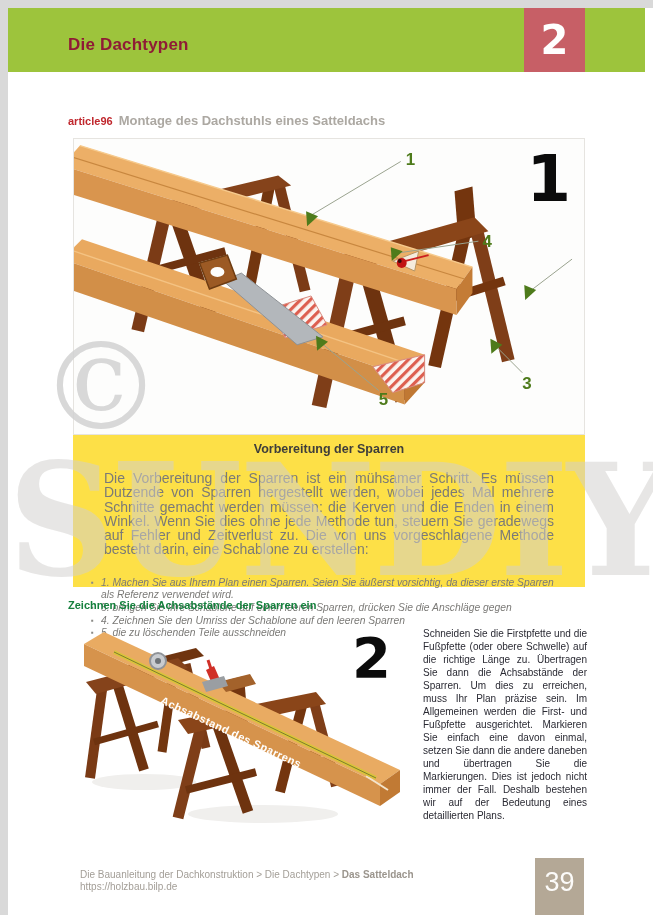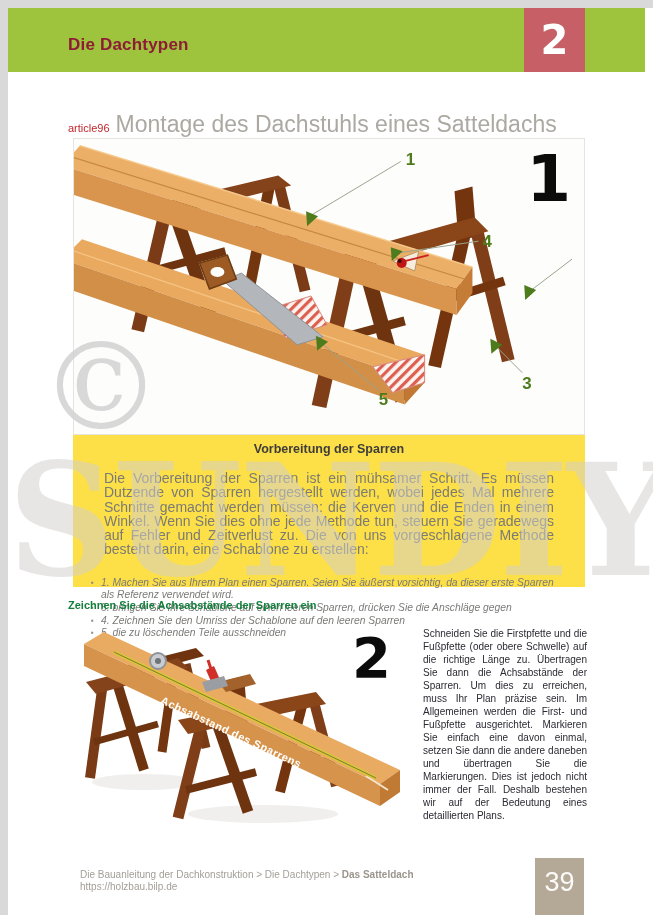--- a/index.html
+++ b/index.html
@@ -7,22 +7,22 @@
   .page{position:absolute;left:8px;top:8px;width:637px;height:907px;background:#FFFFFF;overflow:hidden;padding-left:40px;}
 
   
   .topbar{position:absolute;left:0;top:0;width:637px;height:64px;background:#9DC43C;}
   .topbar-title{position:absolute;left:60px;top:27px;font-size:17px;font-weight:bold;color:#8F1B36;letter-spacing:.2px;}
   .chapter-box{position:absolute;left:516px;top:0;width:61px;height:64px;background:#C75F66;color:#FFFFFF;
     display:flex;align-items:center;justify-content:center;font-size:40px;font-weight:bold;font-family:"DejaVu Sans",sans-serif;}
 
   
   .article-line{position:absolute;left:60px;top:103px;white-space:nowrap;}
-  .article-code{font-size:11px;font-weight:normal;color:#C0272D;margin-right:6px;}
-  .article-title{font-size:23px;font-weight:normal;color:#ACA8A2;}
+  .article-code{font-size:11px;font-weight:bold;color:#C0272D;margin-right:6px;}
+  .article-title{font-size:13px;font-weight:bold;color:#ACA8A2;}
 
   
   .fig1{position:absolute;left:65px;top:130px;width:512px;height:297px;background:#FDFDFC;border:1px solid #E6E4E0;box-sizing:border-box;}
   .fig1 svg{display:block;width:100%;height:100%;}
   .big-step{position:absolute;font-family:"DejaVu Sans",sans-serif;font-weight:900;color:#0B0B0B;line-height:1;}
   .big-step.one{right:13px;top:8px;font-size:64px;}
   .big-step.two{left:344px;top:622px;font-size:56px;}
 
   
   .caption-box{position:absolute;left:65px;top:427px;width:512px;height:152px;background:#fde047;box-sizing:border-box;padding:7px 16px 0 16px;}

